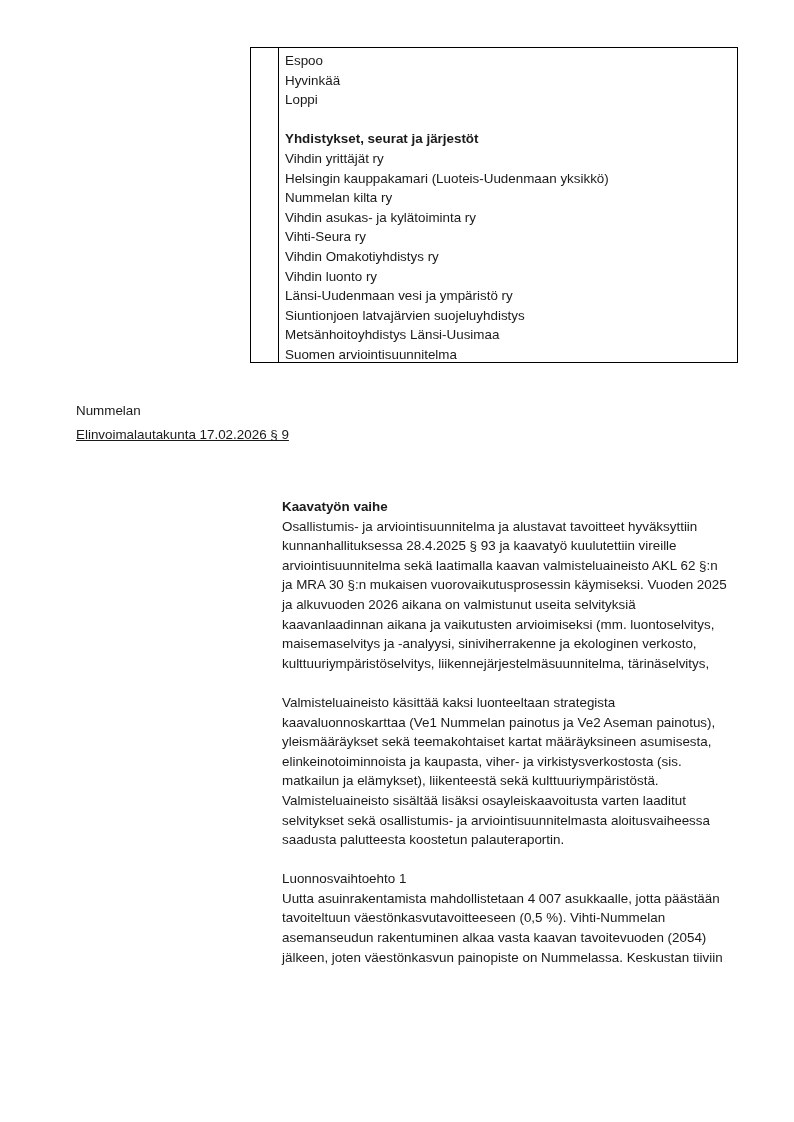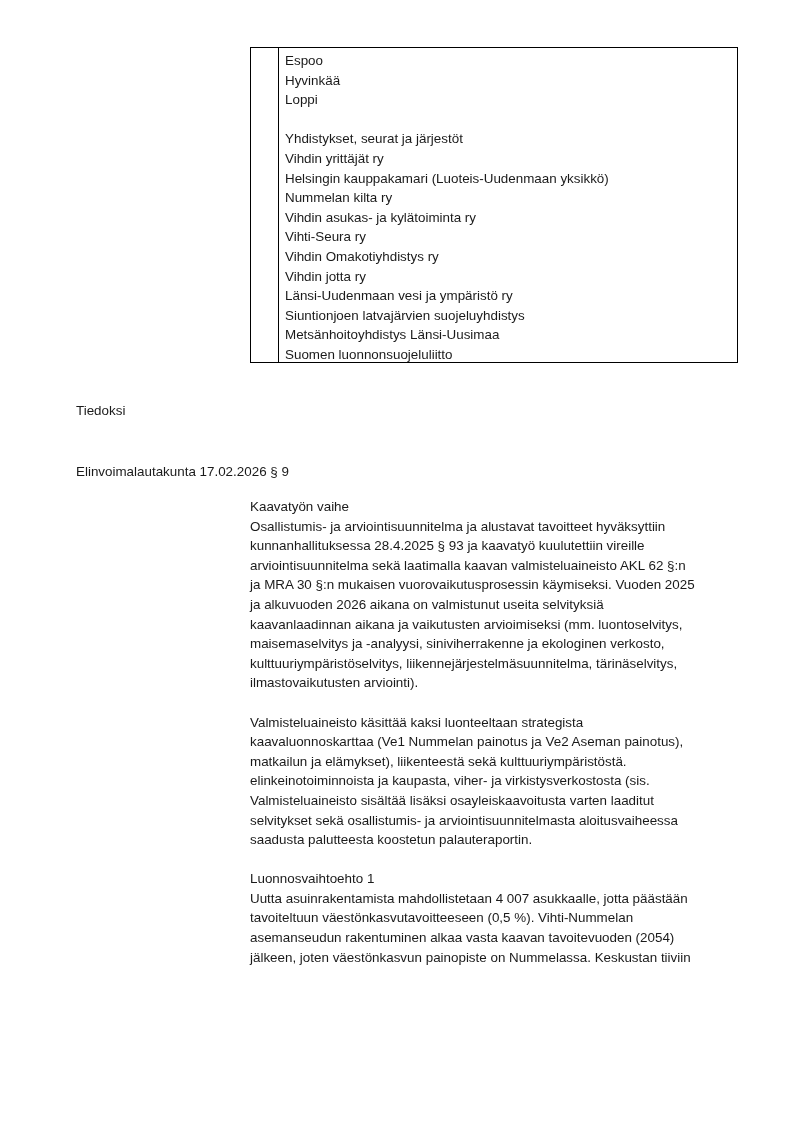--- a/index.html
+++ b/index.html
@@ -13,83 +13,83 @@
 
   
   .tbl {
     position: absolute; left: 250px; top: 47px; width: 488px; height: 316px;
     border: 1px solid #000; box-sizing: border-box;
     display: flex;
   }
   .tbl .left-cell { width: 27px; border-right: 1px solid #000; }
   .tbl .right-cell { flex: 1; padding: 3px 0 0 6px; }
   .line { height: 19.6px; line-height: 19.6px; white-space: nowrap; }
-  .bold { font-weight: normal; }
+  .bold { font-weight: bold; }
   .blank { height: 19.6px; }
 
   .tiedoksi { position: absolute; left: 76px; top: 401px; line-height: 19.6px; }
-  .meeting  { position: absolute; left: 76px; top: 462px; line-height: 19.6px; }
+  .meeting  { position: absolute; left: 76px; top: 425px; line-height: 19.6px; text-decoration: underline; }
 
   .body-text {
     position: absolute; left: 250px; top: 497px; width: 500px;
   }
   .section { margin-bottom: 19.6px; }
-  .para-line { height: 19.6px; line-height: 19.6px; white-space: nowrap; }
+  .para-line { height: 19.6px; line-height: 19.6px; white-space: nowrap; margin-left: 32px; }
 </style>
 </head>
 <body>
 
 <div class="page">
 
   <div class="tbl">
     <div class="left-cell"></div>
     <div class="right-cell">
       <div class="line">Espoo</div>
       <div class="line">Hyvinkää</div>
       <div class="line">Loppi</div>
       <div class="blank"></div>
       <div class="line bold">Yhdistykset, seurat ja järjestöt</div>
       <div class="line">Vihdin yrittäjät ry</div>
       <div class="line">Helsingin kauppakamari (Luoteis-Uudenmaan yksikkö)</div>
       <div class="line">Nummelan kilta ry</div>
       <div class="line">Vihdin asukas- ja kylätoiminta ry</div>
       <div class="line">Vihti-Seura ry</div>
       <div class="line">Vihdin Omakotiyhdistys ry</div>
-      <div class="line">Vihdin jotta ry</div>
+      <div class="line">Vihdin luonto ry</div>
       <div class="line">Länsi-Uudenmaan vesi ja ympäristö ry</div>
       <div class="line">Siuntionjoen latvajärvien suojeluyhdistys</div>
       <div class="line">Metsänhoitoyhdistys Länsi-Uusimaa</div>
-      <div class="line">Suomen luonnonsuojeluliitto</div>
+      <div class="line">Suomen arviointisuunnitelma</div>
     </div>
   </div>
 
-  <div class="tiedoksi">Tiedoksi</div>
+  <div class="tiedoksi">Nummelan</div>
   <div class="meeting">Elinvoimalautakunta 17.02.2026 § 9</div>
 
   <div class="body-text">
     <div class="section">
       <div class="para-line bold">Kaavatyön vaihe</div>
       <div id="sec0">
           <div class="para-line">Osallistumis- ja arviointisuunnitelma  ja alustavat tavoitteet hyväksyttiin</div>
           <div class="para-line">kunnanhallituksessa 28.4.2025 § 93 ja kaavatyö kuulutettiin vireille</div>
           <div class="para-line">arviointisuunnitelma  sekä laatimalla kaavan valmisteluaineisto AKL 62 §:n</div>
           <div class="para-line">ja MRA 30 §:n mukaisen vuorovaikutusprosessin käymiseksi. Vuoden 2025</div>
           <div class="para-line">ja alkuvuoden 2026 aikana on valmistunut useita selvityksiä</div>
           <div class="para-line">kaavanlaadinnan aikana ja vaikutusten arvioimiseksi (mm. luontoselvitys,</div>
           <div class="para-line">maisemaselvitys ja -analyysi, siniviherrakenne ja ekologinen verkosto,</div>
           <div class="para-line">kulttuuriympäristöselvitys,  liikennejärjestelmäsuunnitelma, tärinäselvitys,</div>
-          <div class="para-line">ilmastovaikutusten arviointi).</div>
         </div>
     </div>
     <div class="section">
       <div id="sec1">
           <div class="para-line">Valmisteluaineisto käsittää kaksi luonteeltaan strategista</div>
           <div class="para-line">kaavaluonnoskarttaa (Ve1 Nummelan painotus ja Ve2 Aseman painotus),</div>
+          <div class="para-line">yleismääräykset sekä teemakohtaiset kartat määräyksineen asumisesta,</div>
+          <div class="para-line">elinkeinotoiminnoista  ja kaupasta, viher- ja virkistysverkostosta (sis.</div>
           <div class="para-line">matkailun ja elämykset), liikenteestä sekä kulttuuriympäristöstä.</div>
-          <div class="para-line">elinkeinotoiminnoista  ja kaupasta, viher- ja virkistysverkostosta (sis.</div>
           <div class="para-line">Valmisteluaineisto sisältää lisäksi osayleiskaavoitusta varten laaditut</div>
           <div class="para-line">selvitykset sekä osallistumis- ja arviointisuunnitelmasta aloitusvaiheessa</div>
           <div class="para-line">saadusta palutteesta koostetun  palauteraportin.</div>
         </div>
     </div>
     <div class="section">
       <div class="para-line">Luonnosvaihtoehto  1</div>
       <div id="sec2">
           <div class="para-line">Uutta asuinrakentamista mahdollistetaan 4 007 asukkaalle, jotta päästään</div>
           <div class="para-line">tavoiteltuun väestönkasvutavoitteeseen (0,5 %). Vihti-Nummelan</div>

